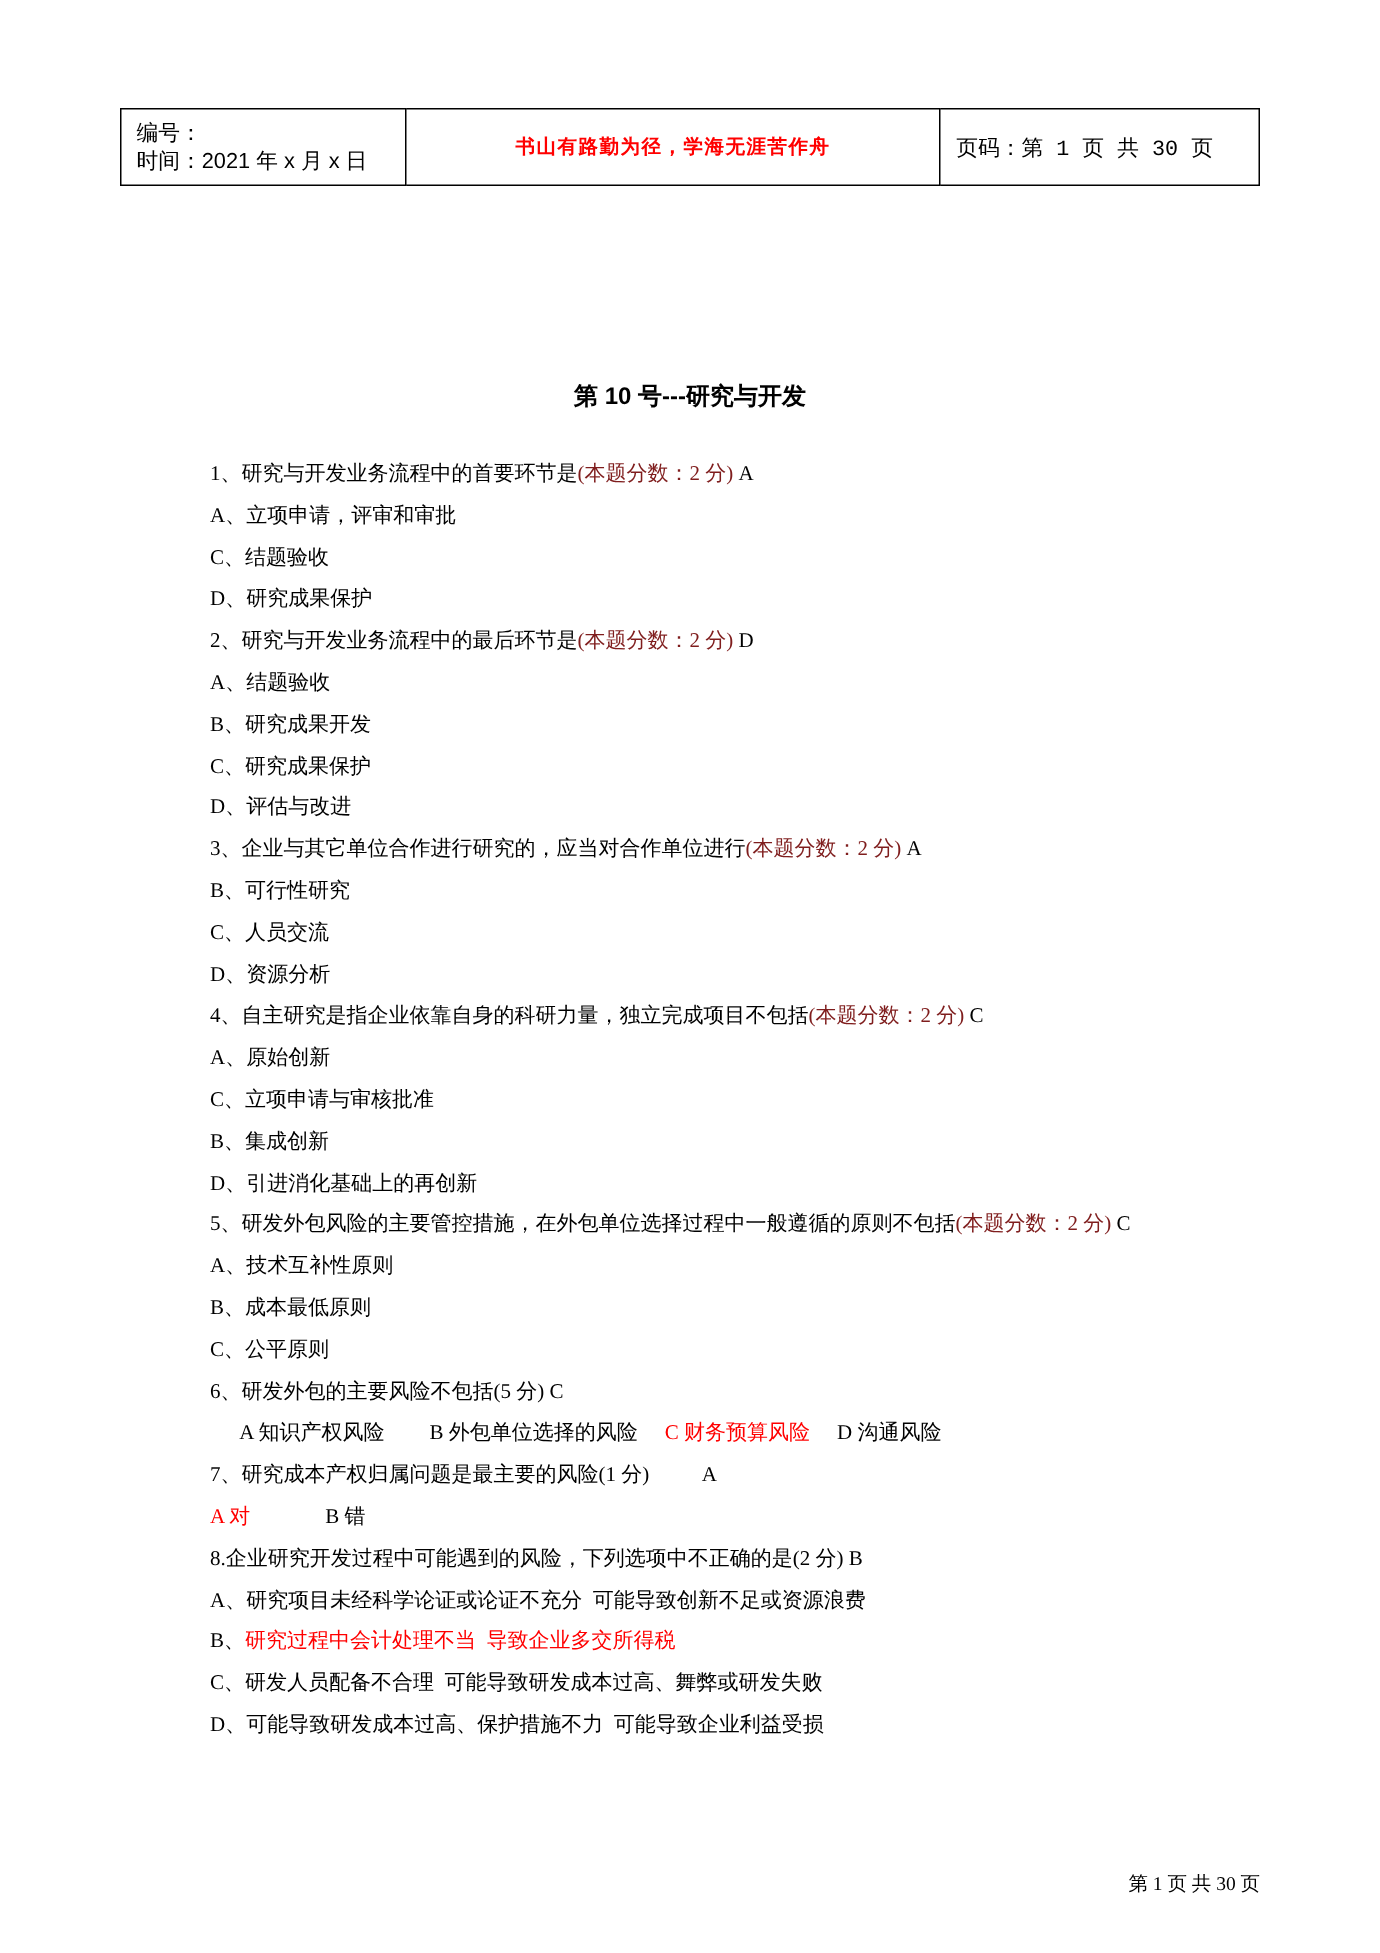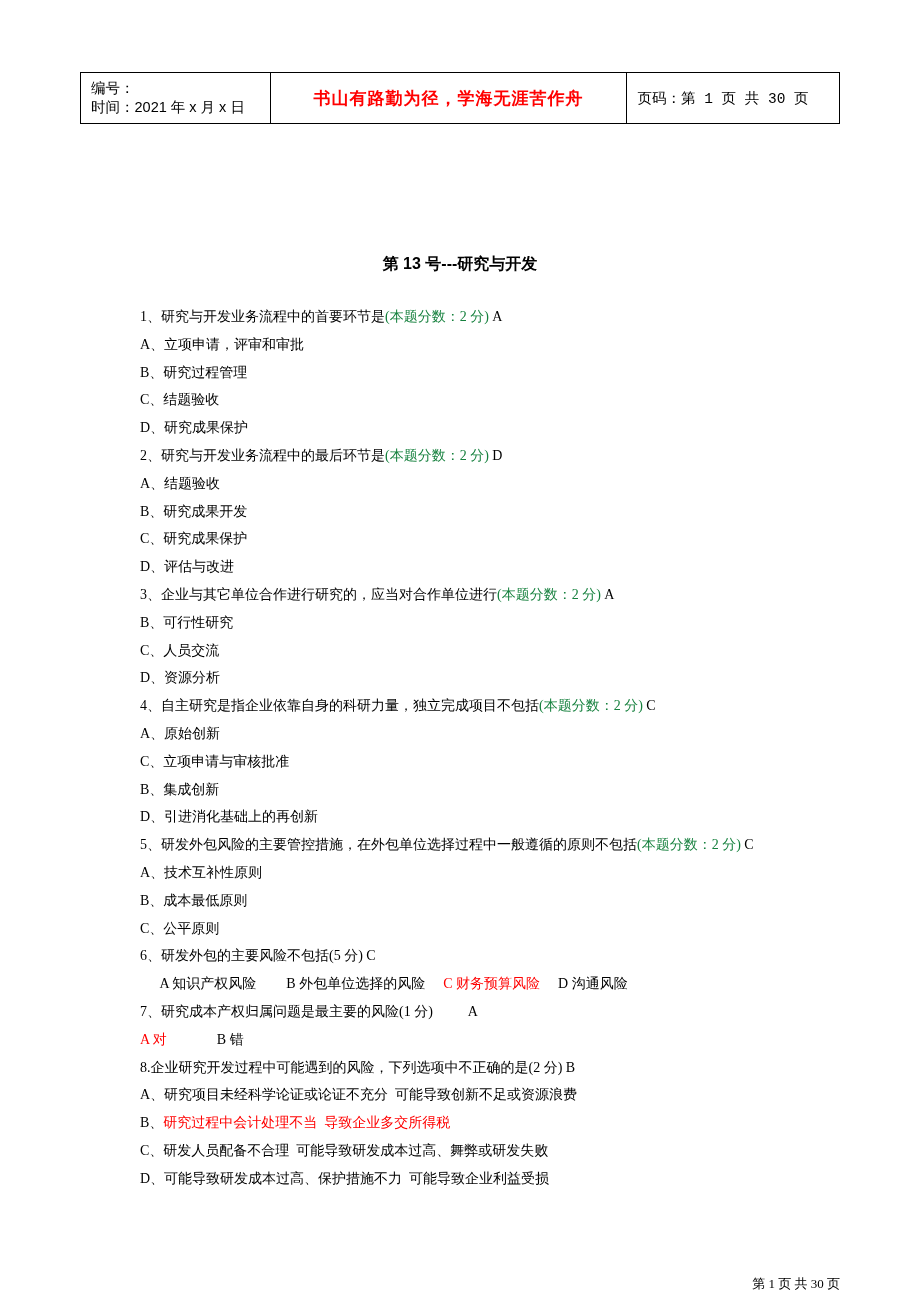--- a/index.html
+++ b/index.html
@@ -35,41 +35,41 @@
     vertical-align: middle !important;
   }
   .header-right {
     width: 28%;
     vertical-align: middle !important;
     font-family: Liberation Mono, monospace;
   }
   .maxim {
     color: #ff0000;
     font-weight: bold;
-    font-size: 17px;
+    font-size: 13px;
     font-family: "SimSun", "宋体", serif;
     letter-spacing: 1px;
   }
   .content {
     padding: 40px 60px 0 60px;
   }
   .title {
     text-align: center;
     font-family: "Microsoft YaHei", "SimHei", sans-serif;
     font-weight: bold;
     font-size: 16px;
     margin: 90px 0 30px 0;
   }
   .line {
     margin: 4px 0;
     font-size: 14px;
     line-height: 1.7;
     white-space: pre-wrap;
   }
-  .blue { color: #15803d; text-align: right; }
+  .blue { color: #7f1d1d; text-align: right; }
   .red { color: #ff0000; }
   .footer {
     text-align: right;
     padding: 40px 80px 30px 0;
     font-size: 13px;
     font-family: "SimSun", serif;
   }
   .inline-opts {
     margin-left: 16px;
   }
@@ -93,25 +93,24 @@
       </td>
       <td class="header-right">
         <span>页码：第 </span><span>1</span><span> 页  共 </span><span>30</span><span> 页</span>
       </td>
     </tr>
   </tbody>
     </table>
 
   <div class="content">
 
-    <div class="title">第 13 号---研究与开发</div>
+    <div class="title">第 10 号---研究与开发</div>
 
     <div class="line"><span>1、研究与开发业务流程中的首要环节是</span><span class="blue">(本题分数：2 分)</span><span> A</span></div>
     <div class="line">A、立项申请，评审和审批</div>
-    <div class="line">B、研究过程管理</div>
     <div class="line">C、结题验收</div>
     <div class="line">D、研究成果保护</div>
 
     <div class="line"><span>2、研究与开发业务流程中的最后环节是</span><span class="blue">(本题分数：2 分)</span><span> D</span></div>
     <div class="line">A、结题验收</div>
     <div class="line">B、研究成果开发</div>
     <div class="line">C、研究成果保护</div>
     <div class="line">D、评估与改进</div>
 
     <div class="line"><span>3、企业与其它单位合作进行研究的，应当对合作单位进行</span><span class="blue">(本题分数：2 分)</span><span> A</span></div>

